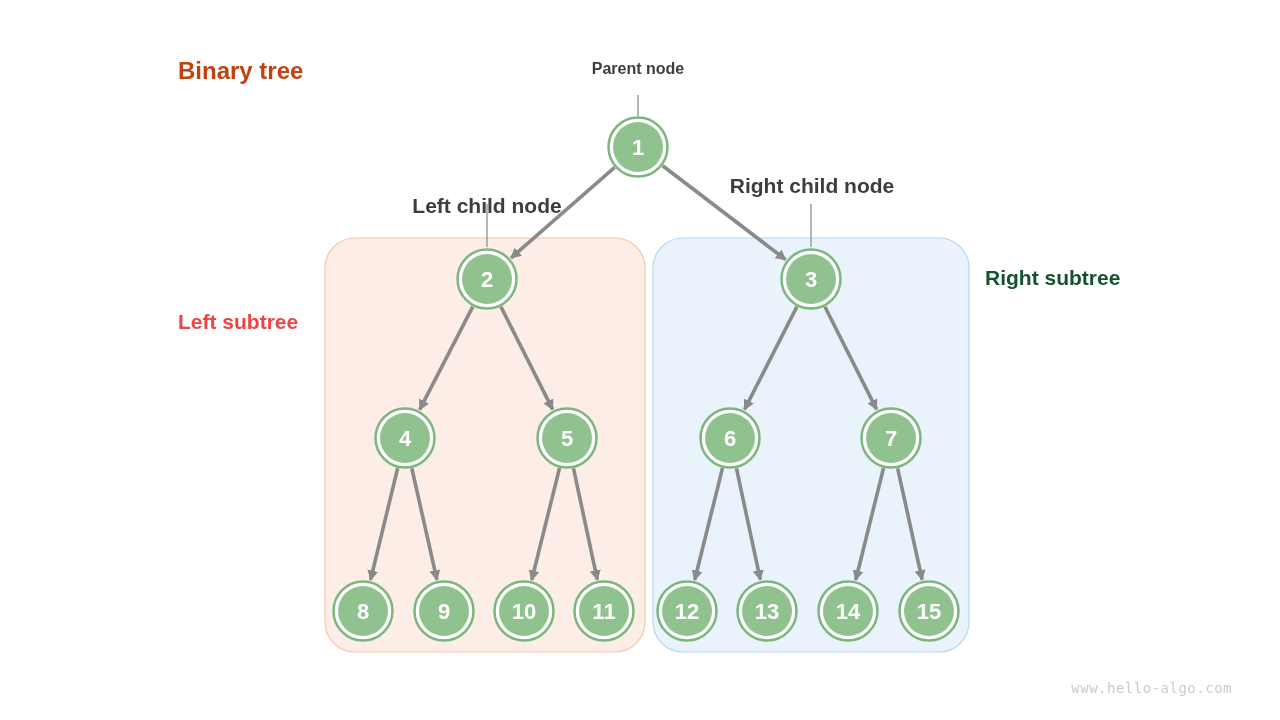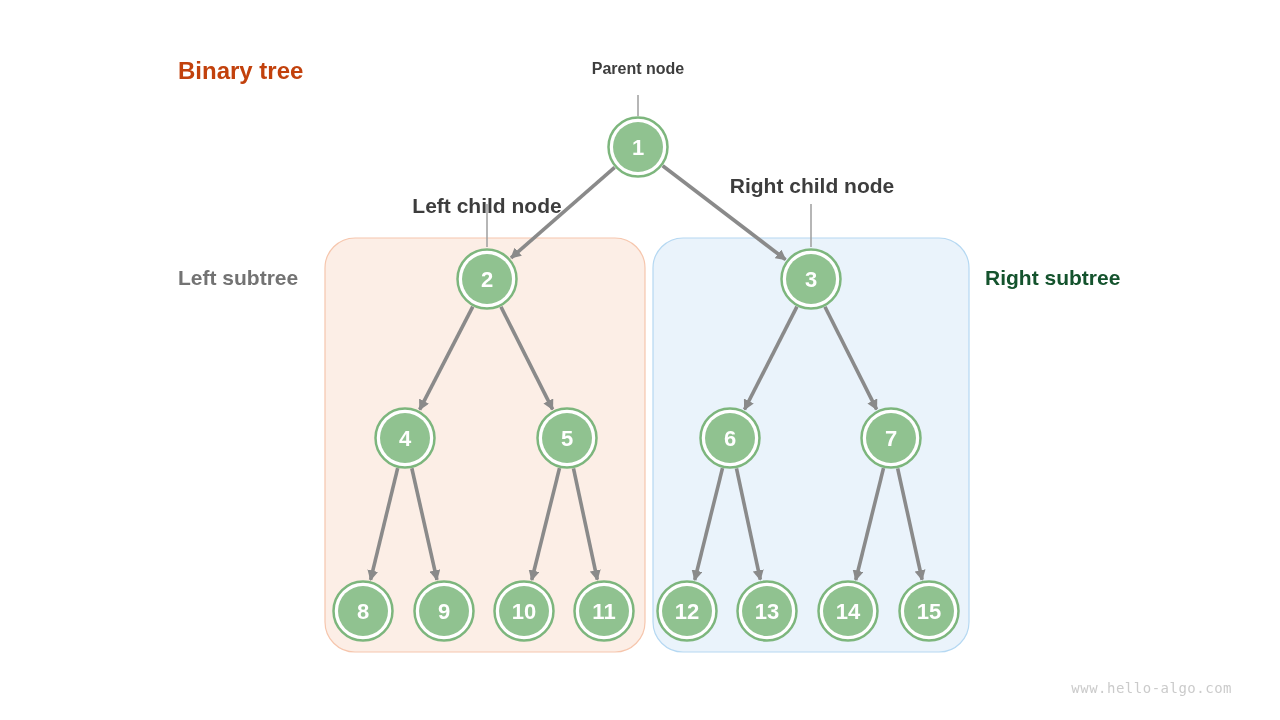--- a/index.html
+++ b/index.html
@@ -140,18 +140,18 @@
     </svg>
 
   <div class="lbl lbl-binary" style="color: #c2410c;">Binary tree</div>
 
   <div class="lbl lbl-parent" style="color: rgb(61, 61, 61);">Parent node</div>
 
   <div class="lbl lbl-leftchild" style="color: rgb(61, 61, 61);">Left child node</div>
 
   <div class="lbl lbl-rightchild" style="color: rgb(61, 61, 61);">Right child node</div>
 
-  <div class="lbl lbl-leftsub" style="color: #737373;">Left subtree</div>
+  <div class="lbl lbl-leftsub" style="color: #ef4444; margin-top: 44px;">Left subtree</div>
 
   <div class="lbl lbl-rightsub" style="color: #14532d;">Right subtree</div>
 
   <div class="watermark" style="color: rgb(203, 203, 203);">www.hello-algo.com</div>
 </div>
 
 </body></html>

